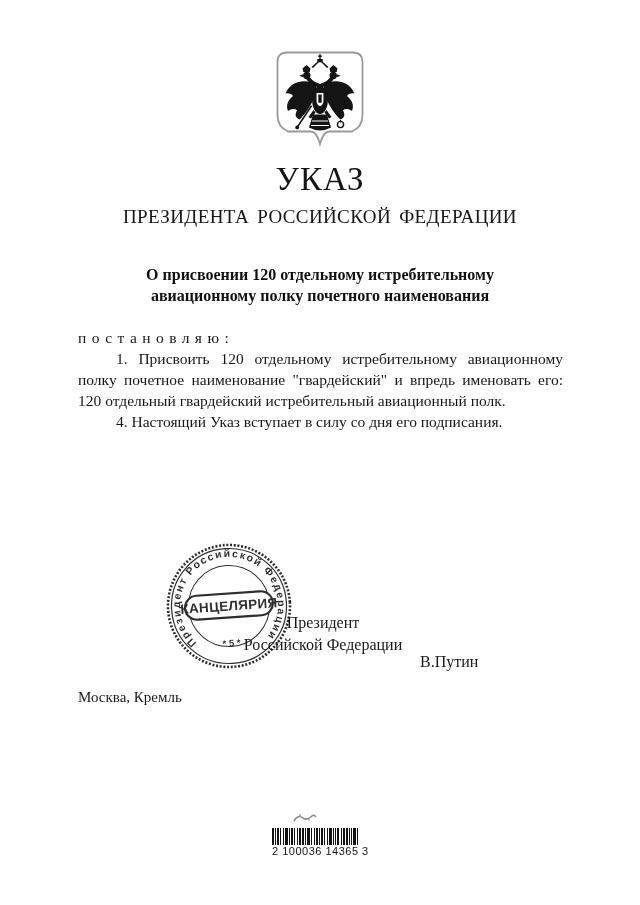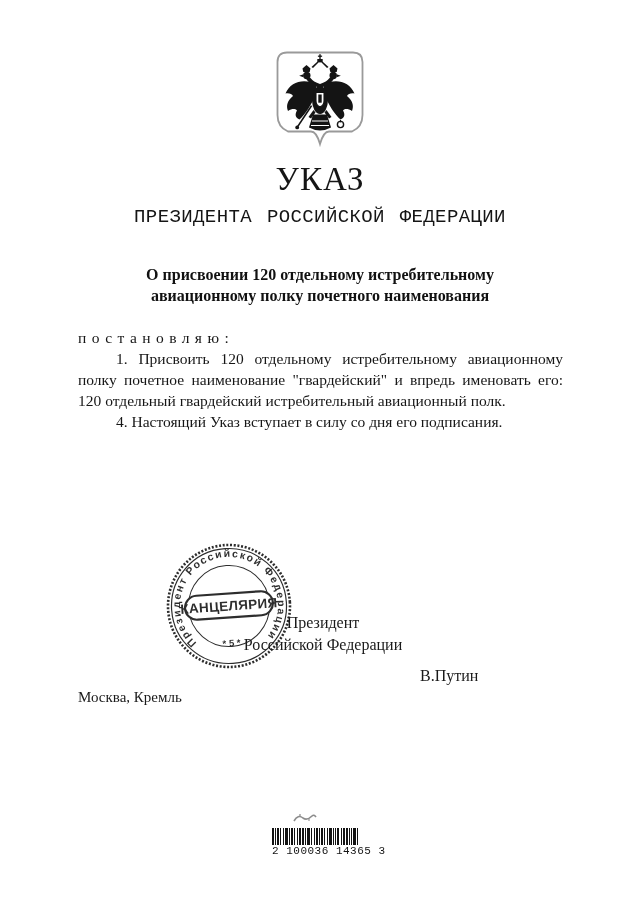--- a/index.html
+++ b/index.html
@@ -30,21 +30,20 @@
     color: #151515;
   }
   .subtitle {
     position: absolute;
     left: 0; top: 206px; width: 640px;
     text-align: center;
     font-size: 19px;
     word-spacing: 3px;
     letter-spacing: 0.4px;
     color: #151515;
-    font-family: Liberation Mono, monospace;
   }
   .subject {
     position: absolute;
     left: 120px; top: 264px; width: 400px;
     text-align: center;
     font-weight: bold;
     font-size: 16px;
     line-height: 21px;
     color: #111;
   }
@@ -64,21 +63,21 @@
   
   .sig-title {
     position: absolute;
     left: 233px; top: 612px; width: 180px;
     text-align: center;
     font-size: 16px;
     line-height: 22px;
   }
   .sig-name {
     position: absolute;
-    left: 420px; top: 667px;
+    left: 420px; top: 653px;
     font-size: 16px;
   }
 
   
   .stamp {
     position: absolute;
     left: 164px; top: 541px;
     width: 130px; height: 130px;
     transform: rotate(-4deg);
     opacity: 0.92;
@@ -107,21 +106,21 @@
   .bars {
     display: flex;
     align-items: stretch;
     height: 17px;
   }
   .bars .bar { background: #121212; height: 100%; }
   .bars .gap { height: 100%; }
   .barcode-digits {
     margin-top: 0px;
     text-align: left;
-    font-family: Liberation Mono, monospace;
+    font-family: Liberation Sans, sans-serif;
     font-size: 11px;
     letter-spacing: 0.5px;
     color: #141414;
     white-space: nowrap;
   }
 </style>
 </head>
 <body>
 
 <div class="page">

